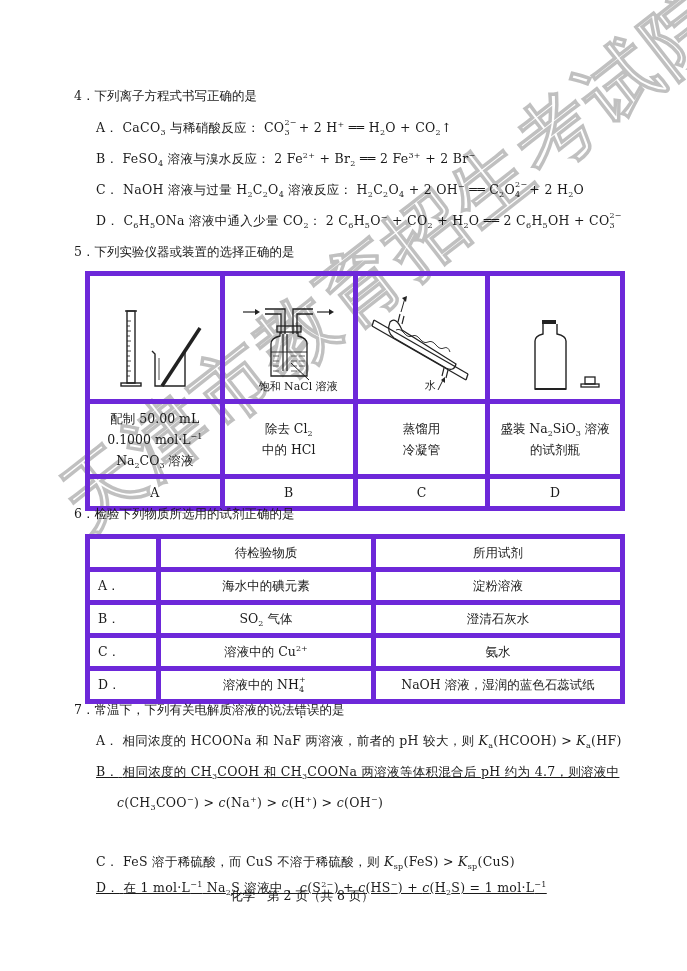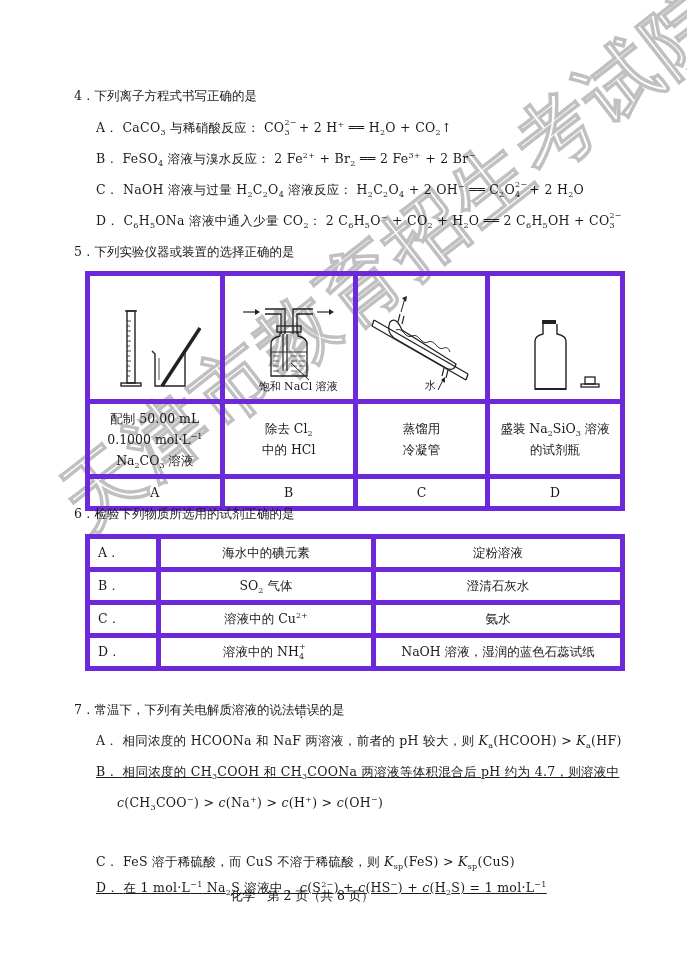--- a/index.html
+++ b/index.html
@@ -197,20 +197,25 @@
   </tr>
 </tbody>
   </table>
 
 <div class="abs q-title" style="top:506px;">
   <span>6．</span><span>检验下列物质所选用的试剂正确的是</span>
 </div>
 
 <table id="t6">
   <tbody>
+      <tr>
+    <td class="c0"></td>
+    <td class="c1">待检验物质</td>
+    <td>所用试剂</td>
+  </tr>
   <tr>
     <td class="c0">A．</td>
     <td class="c1">海水中的碘元素</td>
     <td>淀粉溶液</td>
   </tr>
   <tr>
     <td class="c0">B．</td>
     <td class="c1">SO<sub>2</sub> 气体</td>
     <td>澄清石灰水</td>
   </tr>

